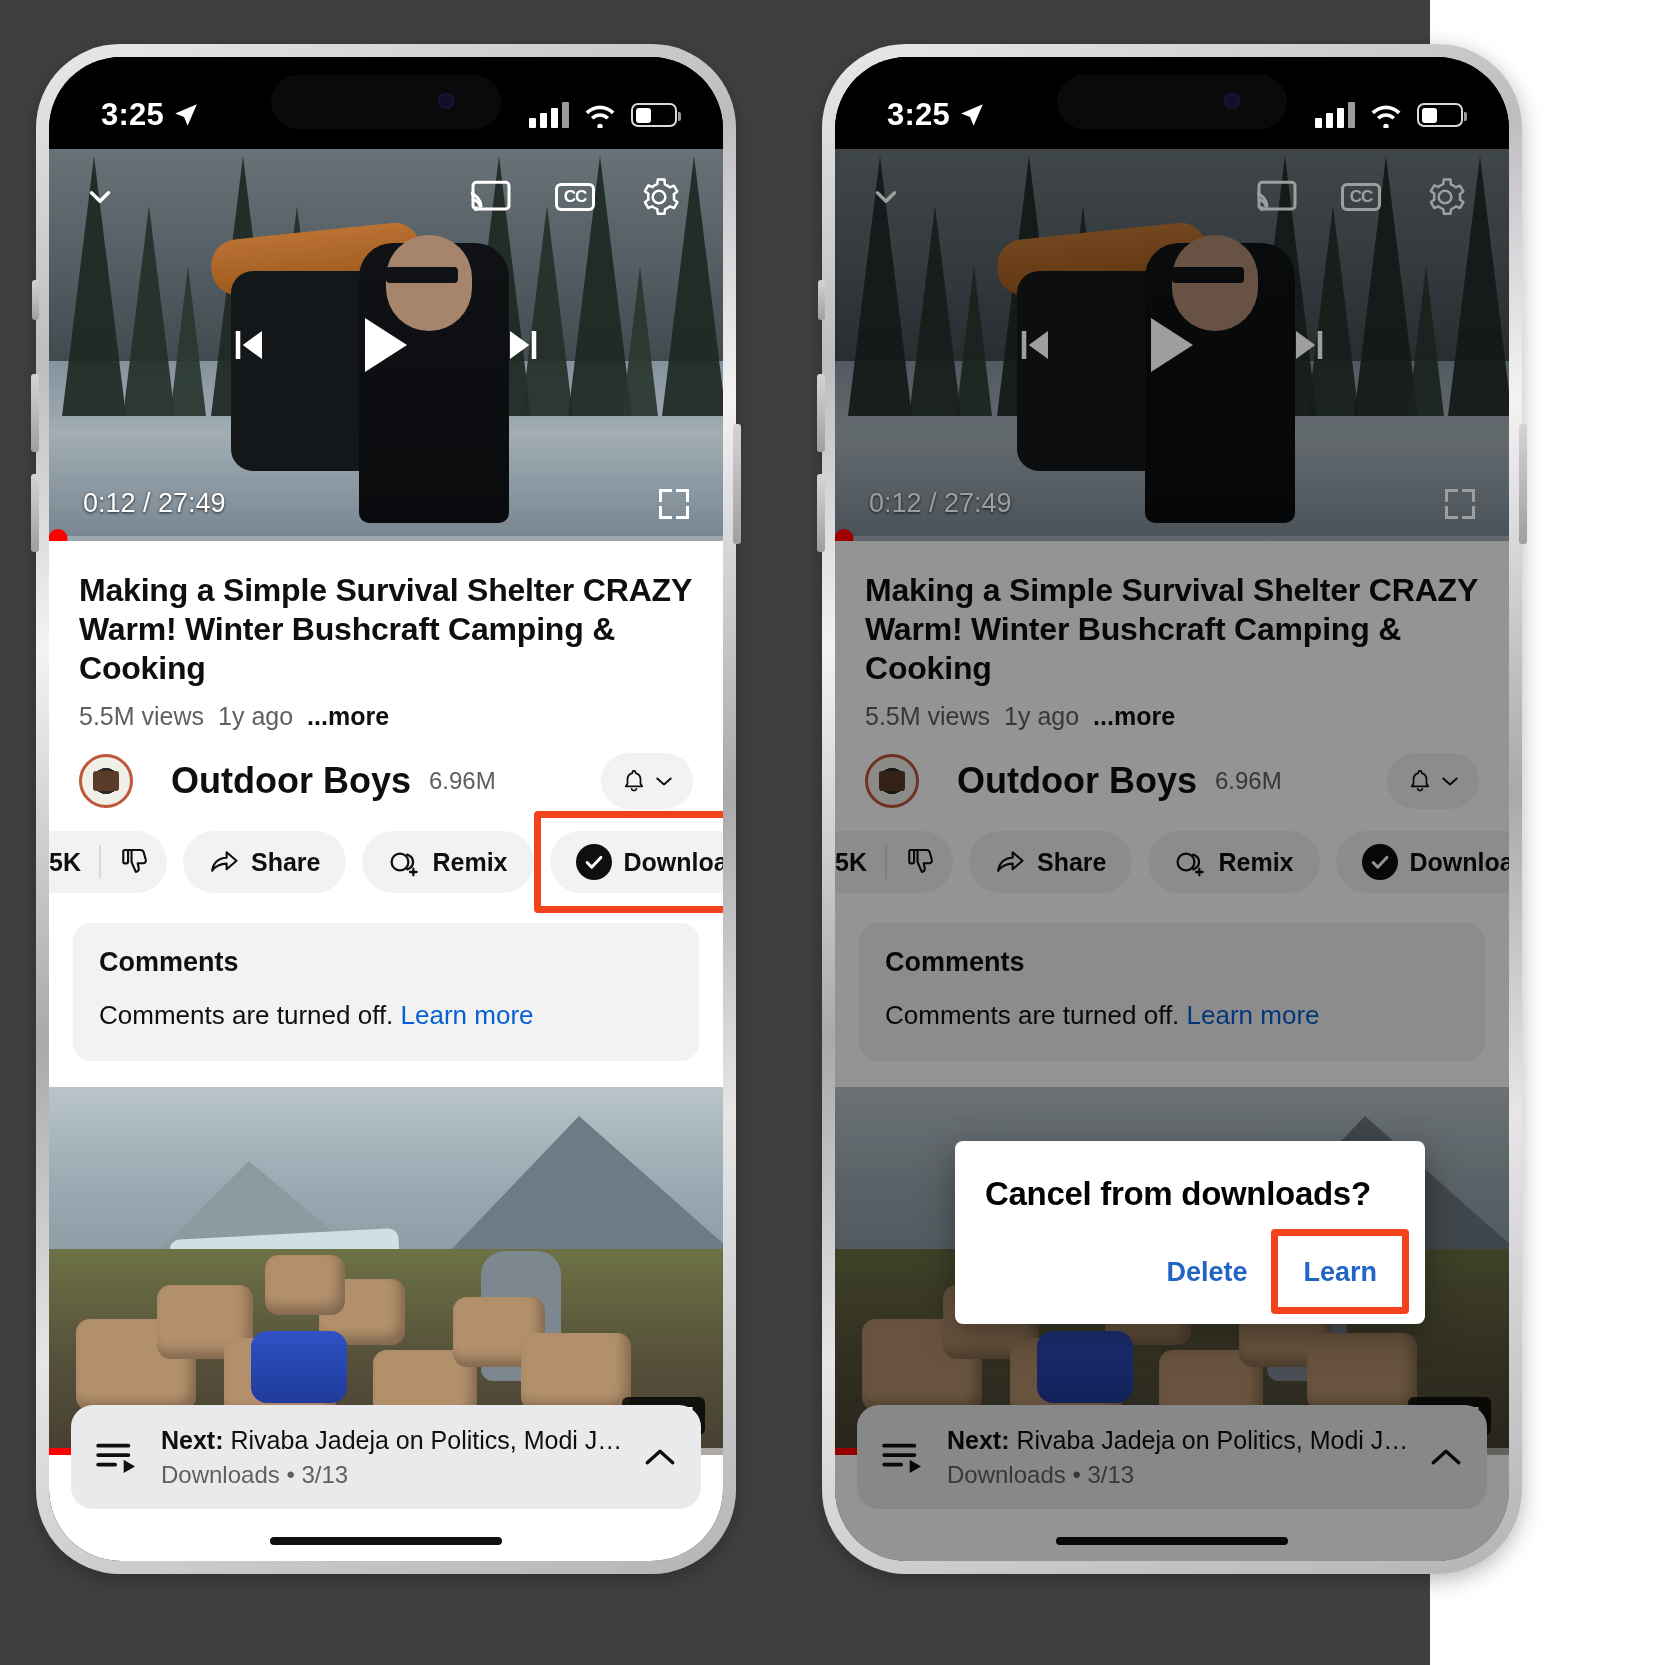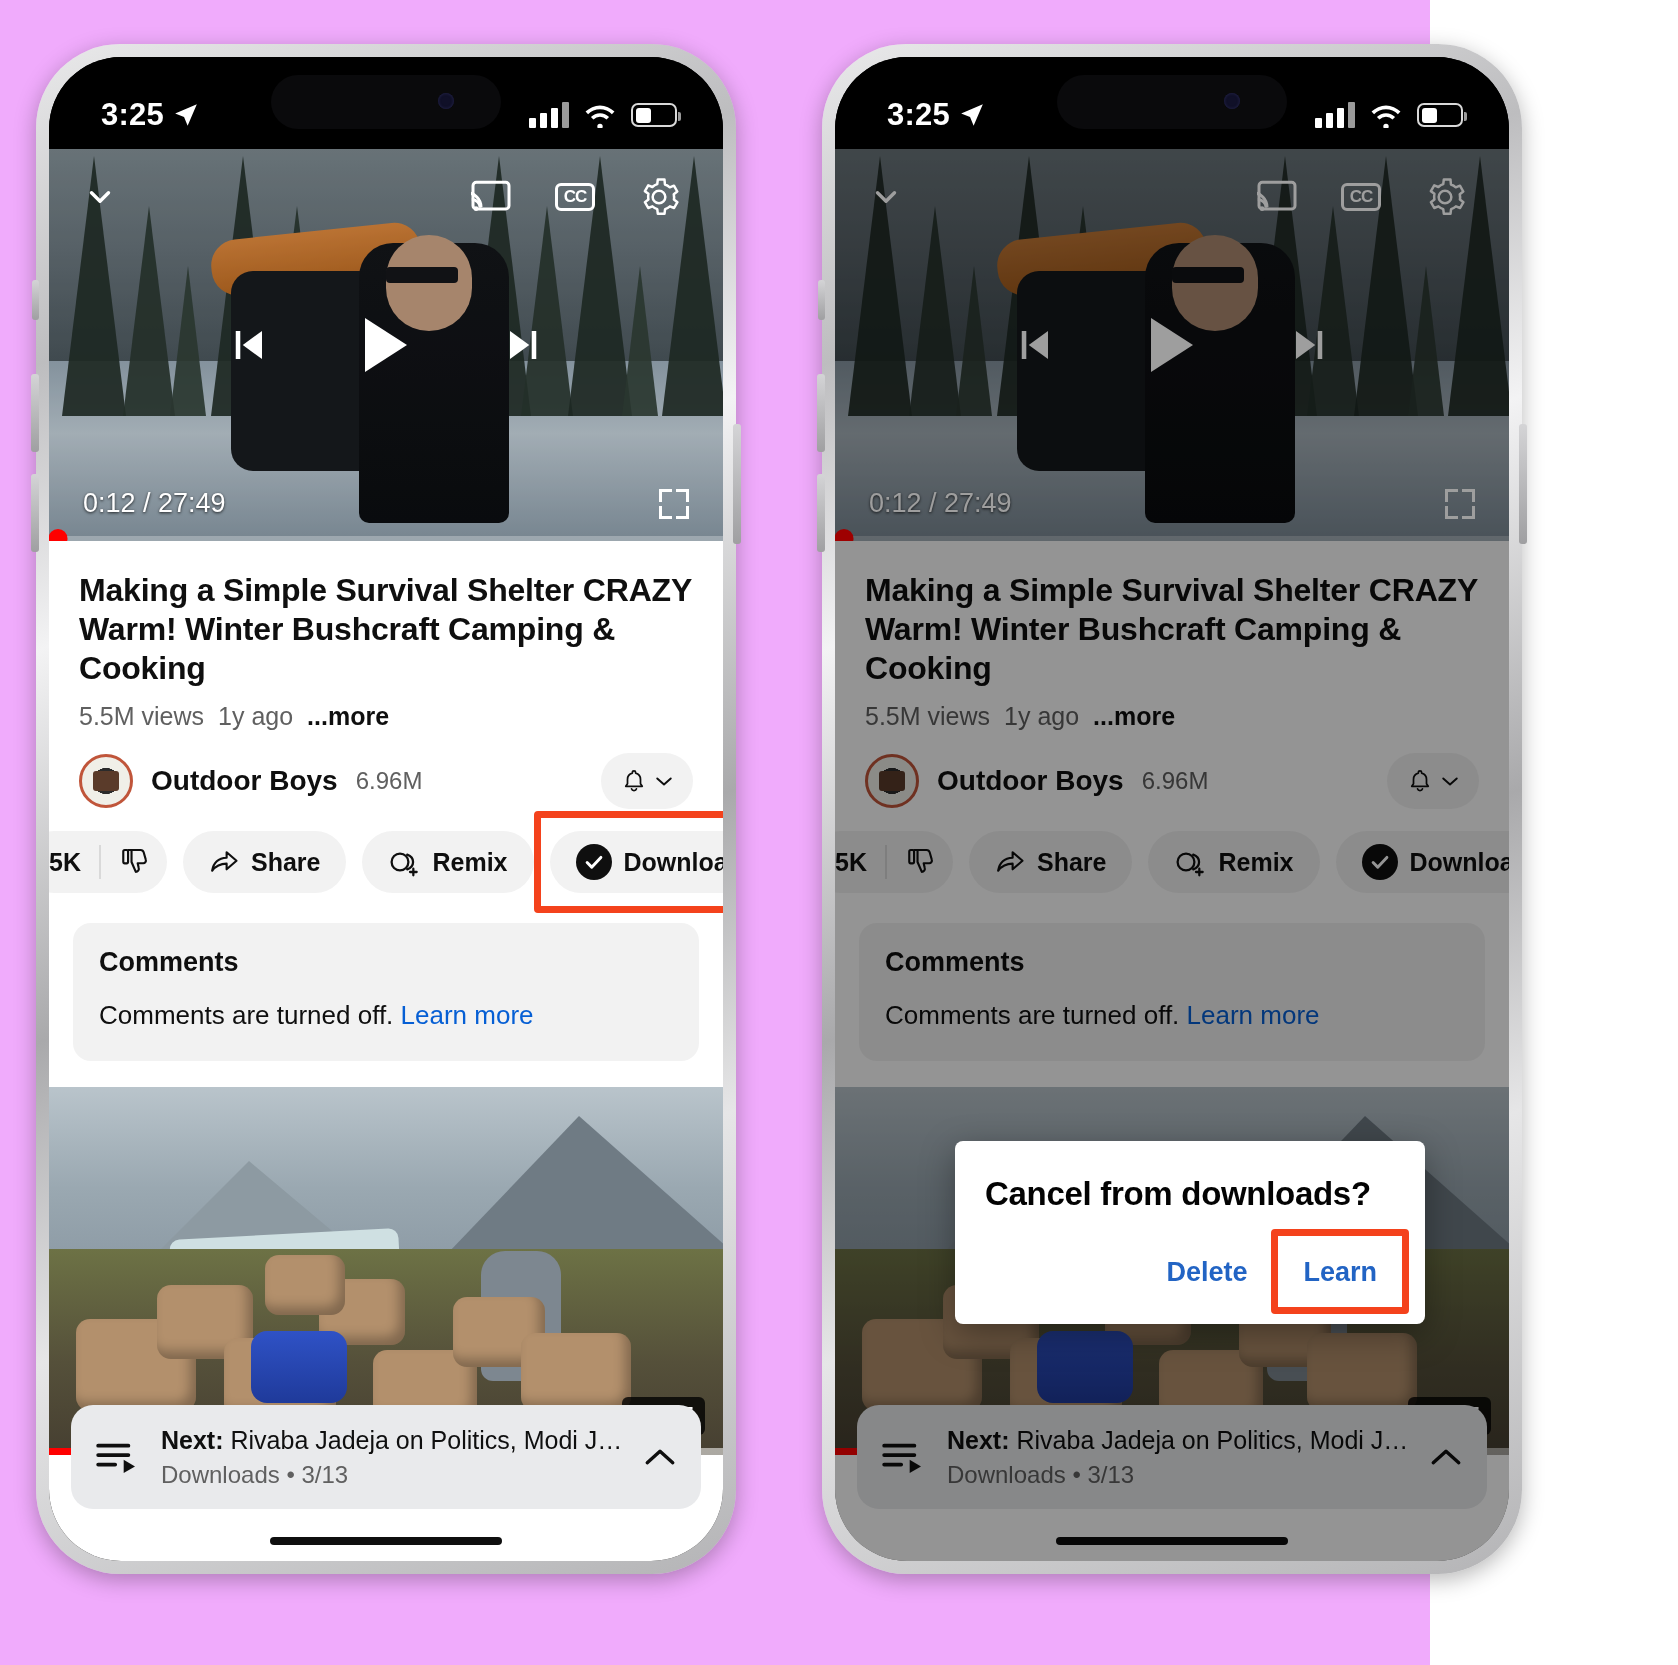--- a/index.html
+++ b/index.html
@@ -5,21 +5,21 @@
   * { box-sizing: border-box; margin: 0; padding: 0; }
   html, body {
     width: 1678px; height: 1665px;
     background: #ffffff;
     font-family: "Liberation Sans", sans-serif;
     overflow: hidden;
   }
   .stage {
     position: relative;
     width: 1430px; height: 1665px;
-    background: #f0abfc;
+    background: #404040;
   }
 
   
   .phone {
     position: absolute;
     top: 44px;
     width: 700px;
     height: 1530px;
     border-radius: 84px;
     background: linear-gradient(160deg,#e9e9ea 0%,#bdbdbf 18%,#f3f3f4 34%,#a9a9ab 56%,#e6e6e7 74%,#b4b4b6 100%);
@@ -215,21 +215,21 @@
     width: 54px; height:54px; border-radius:50%;
     background: radial-gradient(circle at 50% 50%, #2b2b2b 0 38%, #f0efe8 39% 100%);
     border: 3px solid #c0553a;
     position:relative; flex: none;
     overflow:hidden;
   }
   .avatar::after {
     content:""; position:absolute; left:50%; top:50%; transform:translate(-50%,-50%);
     width: 26px; height: 20px; background:#5a3b2a; border-radius:3px;
   }
-  .ch-name { font-size: 28px; font-weight:700; color:#0f0f0f; }
+  .ch-name { font-size: 36px; font-weight:700; color:#0f0f0f;margin-left:20px; }
   .ch-subs { font-size: 24px; color:#606060; }
   .bell-chip {
     margin-left:auto; margin-right: 8px;
     height: 56px; min-width: 92px;
     background:#f2f2f2; border-radius: 30px;
     display:flex; align-items:center; justify-content:center; gap: 8px;
     padding: 0 18px;
   }
   .bell { width: 26px; height: 28px; }
   .caret { width: 18px; height: 11px; }

